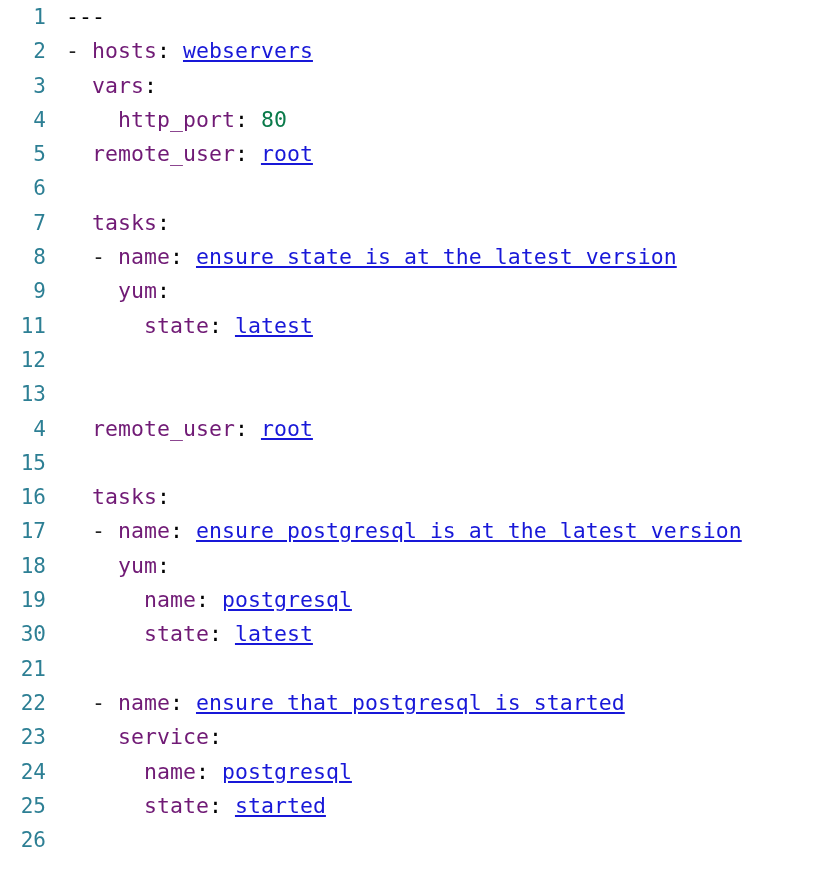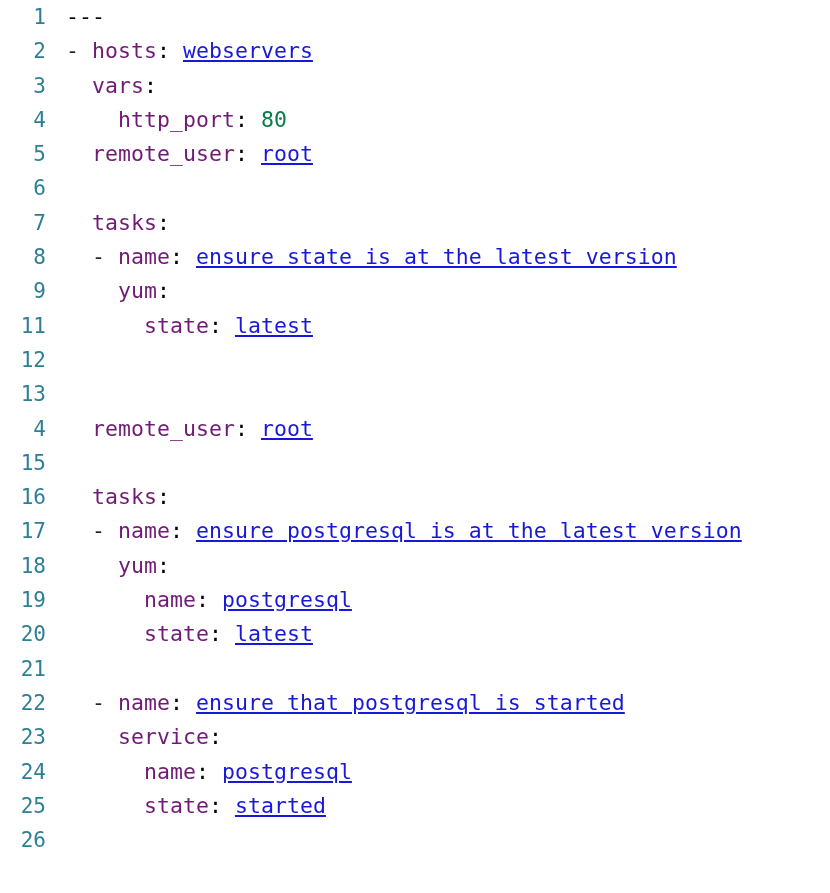--- a/index.html
+++ b/index.html
@@ -76,20 +76,20 @@
     <div class="code-line"><span class="line-number">9</span><span class="line-content"><span class="tok-plain">    </span><span class="tok-key">yum</span><span class="tok-punct">:</span></span></div>
     <div class="code-line"><span class="line-number">11</span><span class="line-content"><span class="tok-plain">      </span><span class="tok-key">state</span><span class="tok-punct">: </span><span class="tok-string">latest</span></span></div>
     <div class="code-line"><span class="line-number">12</span><span class="line-content"></span></div>
     <div class="code-line"><span class="line-number">13</span></div>
     <div class="code-line"><span class="line-number">4</span><span class="line-content"><span class="tok-plain">  </span><span class="tok-key">remote_user</span><span class="tok-punct">: </span><span class="tok-string">root</span></span></div>
     <div class="code-line"><span class="line-number">15</span><span class="line-content"></span></div>
     <div class="code-line"><span class="line-number">16</span><span class="line-content"><span class="tok-plain">  </span><span class="tok-key">tasks</span><span class="tok-punct">:</span></span></div>
     <div class="code-line"><span class="line-number">17</span><span class="line-content"><span class="tok-plain">  </span><span class="tok-dash">- </span><span class="tok-key">name</span><span class="tok-punct">: </span><span class="tok-string">ensure postgresql is at the latest version</span></span></div>
     <div class="code-line"><span class="line-number">18</span><span class="line-content"><span class="tok-plain">    </span><span class="tok-key">yum</span><span class="tok-punct">:</span></span></div>
     <div class="code-line"><span class="line-number">19</span><span class="line-content"><span class="tok-plain">      </span><span class="tok-key">name</span><span class="tok-punct">: </span><span class="tok-string">postgresql</span></span></div>
-    <div class="code-line"><span class="line-number">20</span><span class="line-content"><span class="tok-plain">      </span><span class="tok-key">state</span><span class="tok-punct">: </span><span class="tok-string">latest</span></span></div>
+    <div class="code-line"><span class="line-number">30</span><span class="line-content"><span class="tok-plain">      </span><span class="tok-key">state</span><span class="tok-punct">: </span><span class="tok-string">latest</span></span></div>
     <div class="code-line"><span class="line-number">21</span><span class="line-content"></span></div>
     <div class="code-line"><span class="line-number">22</span><span class="line-content"><span class="tok-plain">  </span><span class="tok-dash">- </span><span class="tok-key">name</span><span class="tok-punct">: </span><span class="tok-string">ensure that postgresql is started</span></span></div>
     <div class="code-line"><span class="line-number">23</span><span class="line-content"><span class="tok-plain">    </span><span class="tok-key">service</span><span class="tok-punct">:</span></span></div>
     <div class="code-line"><span class="line-number">24</span><span class="line-content"><span class="tok-plain">      </span><span class="tok-key">name</span><span class="tok-punct">: </span><span class="tok-string">postgresql</span></span></div>
     <div class="code-line"><span class="line-number">25</span><span class="line-content"><span class="tok-plain">      </span><span class="tok-key">state</span><span class="tok-punct">: </span><span class="tok-string">started</span></span></div>
     <div class="code-line"><span class="line-number">26</span><span class="line-content"></span></div>
   </div>
 
 </body></html>

